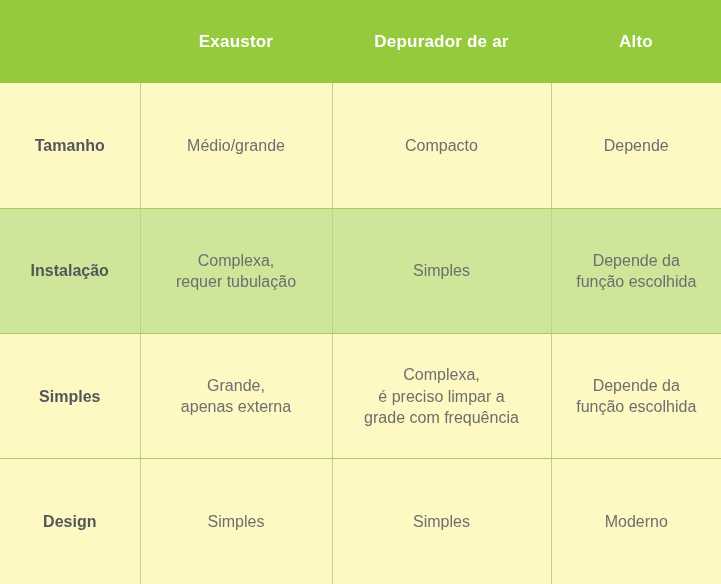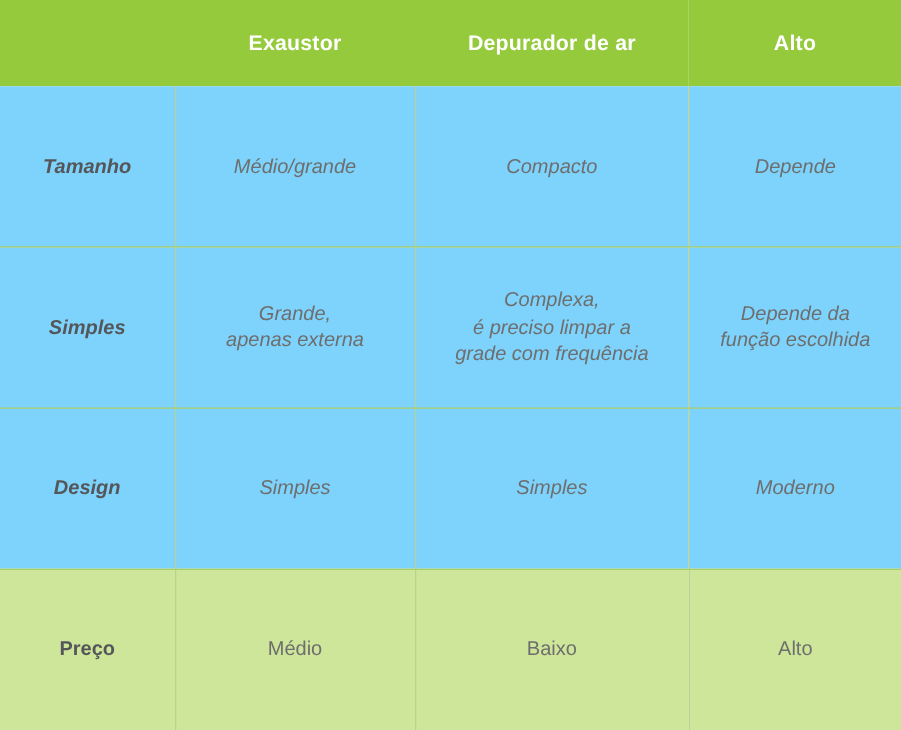--- a/index.html
+++ b/index.html
@@ -22,21 +22,21 @@
   }
 
   
   .comparison-table col.col-label   { width: 140px; }
   .comparison-table col.col-a       { width: 192px; }
   .comparison-table col.col-b       { width: 219px; }
   .comparison-table col.col-c       { width: 170px; }
 
   
   thead tr {
-    height: 69px;
+    height: 83px;
   }
   thead th {
     background: #95ca3c;
     color: #ffffff;
     font-size: 17px;
     font-weight: bold;
     text-align: center;
     vertical-align: middle;
     padding: 0;
     border: none;
@@ -44,22 +44,21 @@
   }
   thead th.corner {
     background: #95ca3c;
   }
 
   
   tbody tr {
     height: 83.5px;
   }
   tbody tr.row-white td {
-    background: #7dd3fc;
-    font-style: italic;
+    background: #fef9c3;
   }
   tbody tr.row-green td {
     background: #cee69a;
   }
 
   tbody td {
     text-align: center;
     vertical-align: middle;
     padding: 2px 8px;
     border-right: 1px solid #bcd18e;
@@ -116,20 +115,40 @@
           <div class="cell-lines">
             <span>Compacto</span>
           </div>
         </td>
         <td>
           <div class="cell-lines">
             <span>Depende</span>
           </div>
         </td>
       </tr>
+      <tr class="row-green">
+        <td class="label-cell">Instalação</td>
+        <td>
+          <div class="cell-lines">
+            <span>Complexa,</span>
+            <span>requer tubulação</span>
+          </div>
+        </td>
+        <td>
+          <div class="cell-lines">
+            <span>Simples</span>
+          </div>
+        </td>
+        <td>
+          <div class="cell-lines">
+            <span>Depende da</span>
+            <span>função escolhida</span>
+          </div>
+        </td>
+      </tr>
       <tr class="row-white">
         <td class="label-cell">Simples</td>
         <td>
           <div class="cell-lines">
             <span>Grande,</span>
             <span>apenas externa</span>
           </div>
         </td>
         <td>
           <div class="cell-lines">
@@ -156,32 +175,14 @@
           <div class="cell-lines">
             <span>Simples</span>
           </div>
         </td>
         <td>
           <div class="cell-lines">
             <span>Moderno</span>
           </div>
         </td>
       </tr>
-      <tr class="row-green">
-        <td class="label-cell">Preço</td>
-        <td>
-          <div class="cell-lines">
-            <span>Médio</span>
-          </div>
-        </td>
-        <td>
-          <div class="cell-lines">
-            <span>Baixo</span>
-          </div>
-        </td>
-        <td>
-          <div class="cell-lines">
-            <span>Alto</span>
-          </div>
-        </td>
-      </tr>
     </tbody>
 </table>
 
 </body></html>

